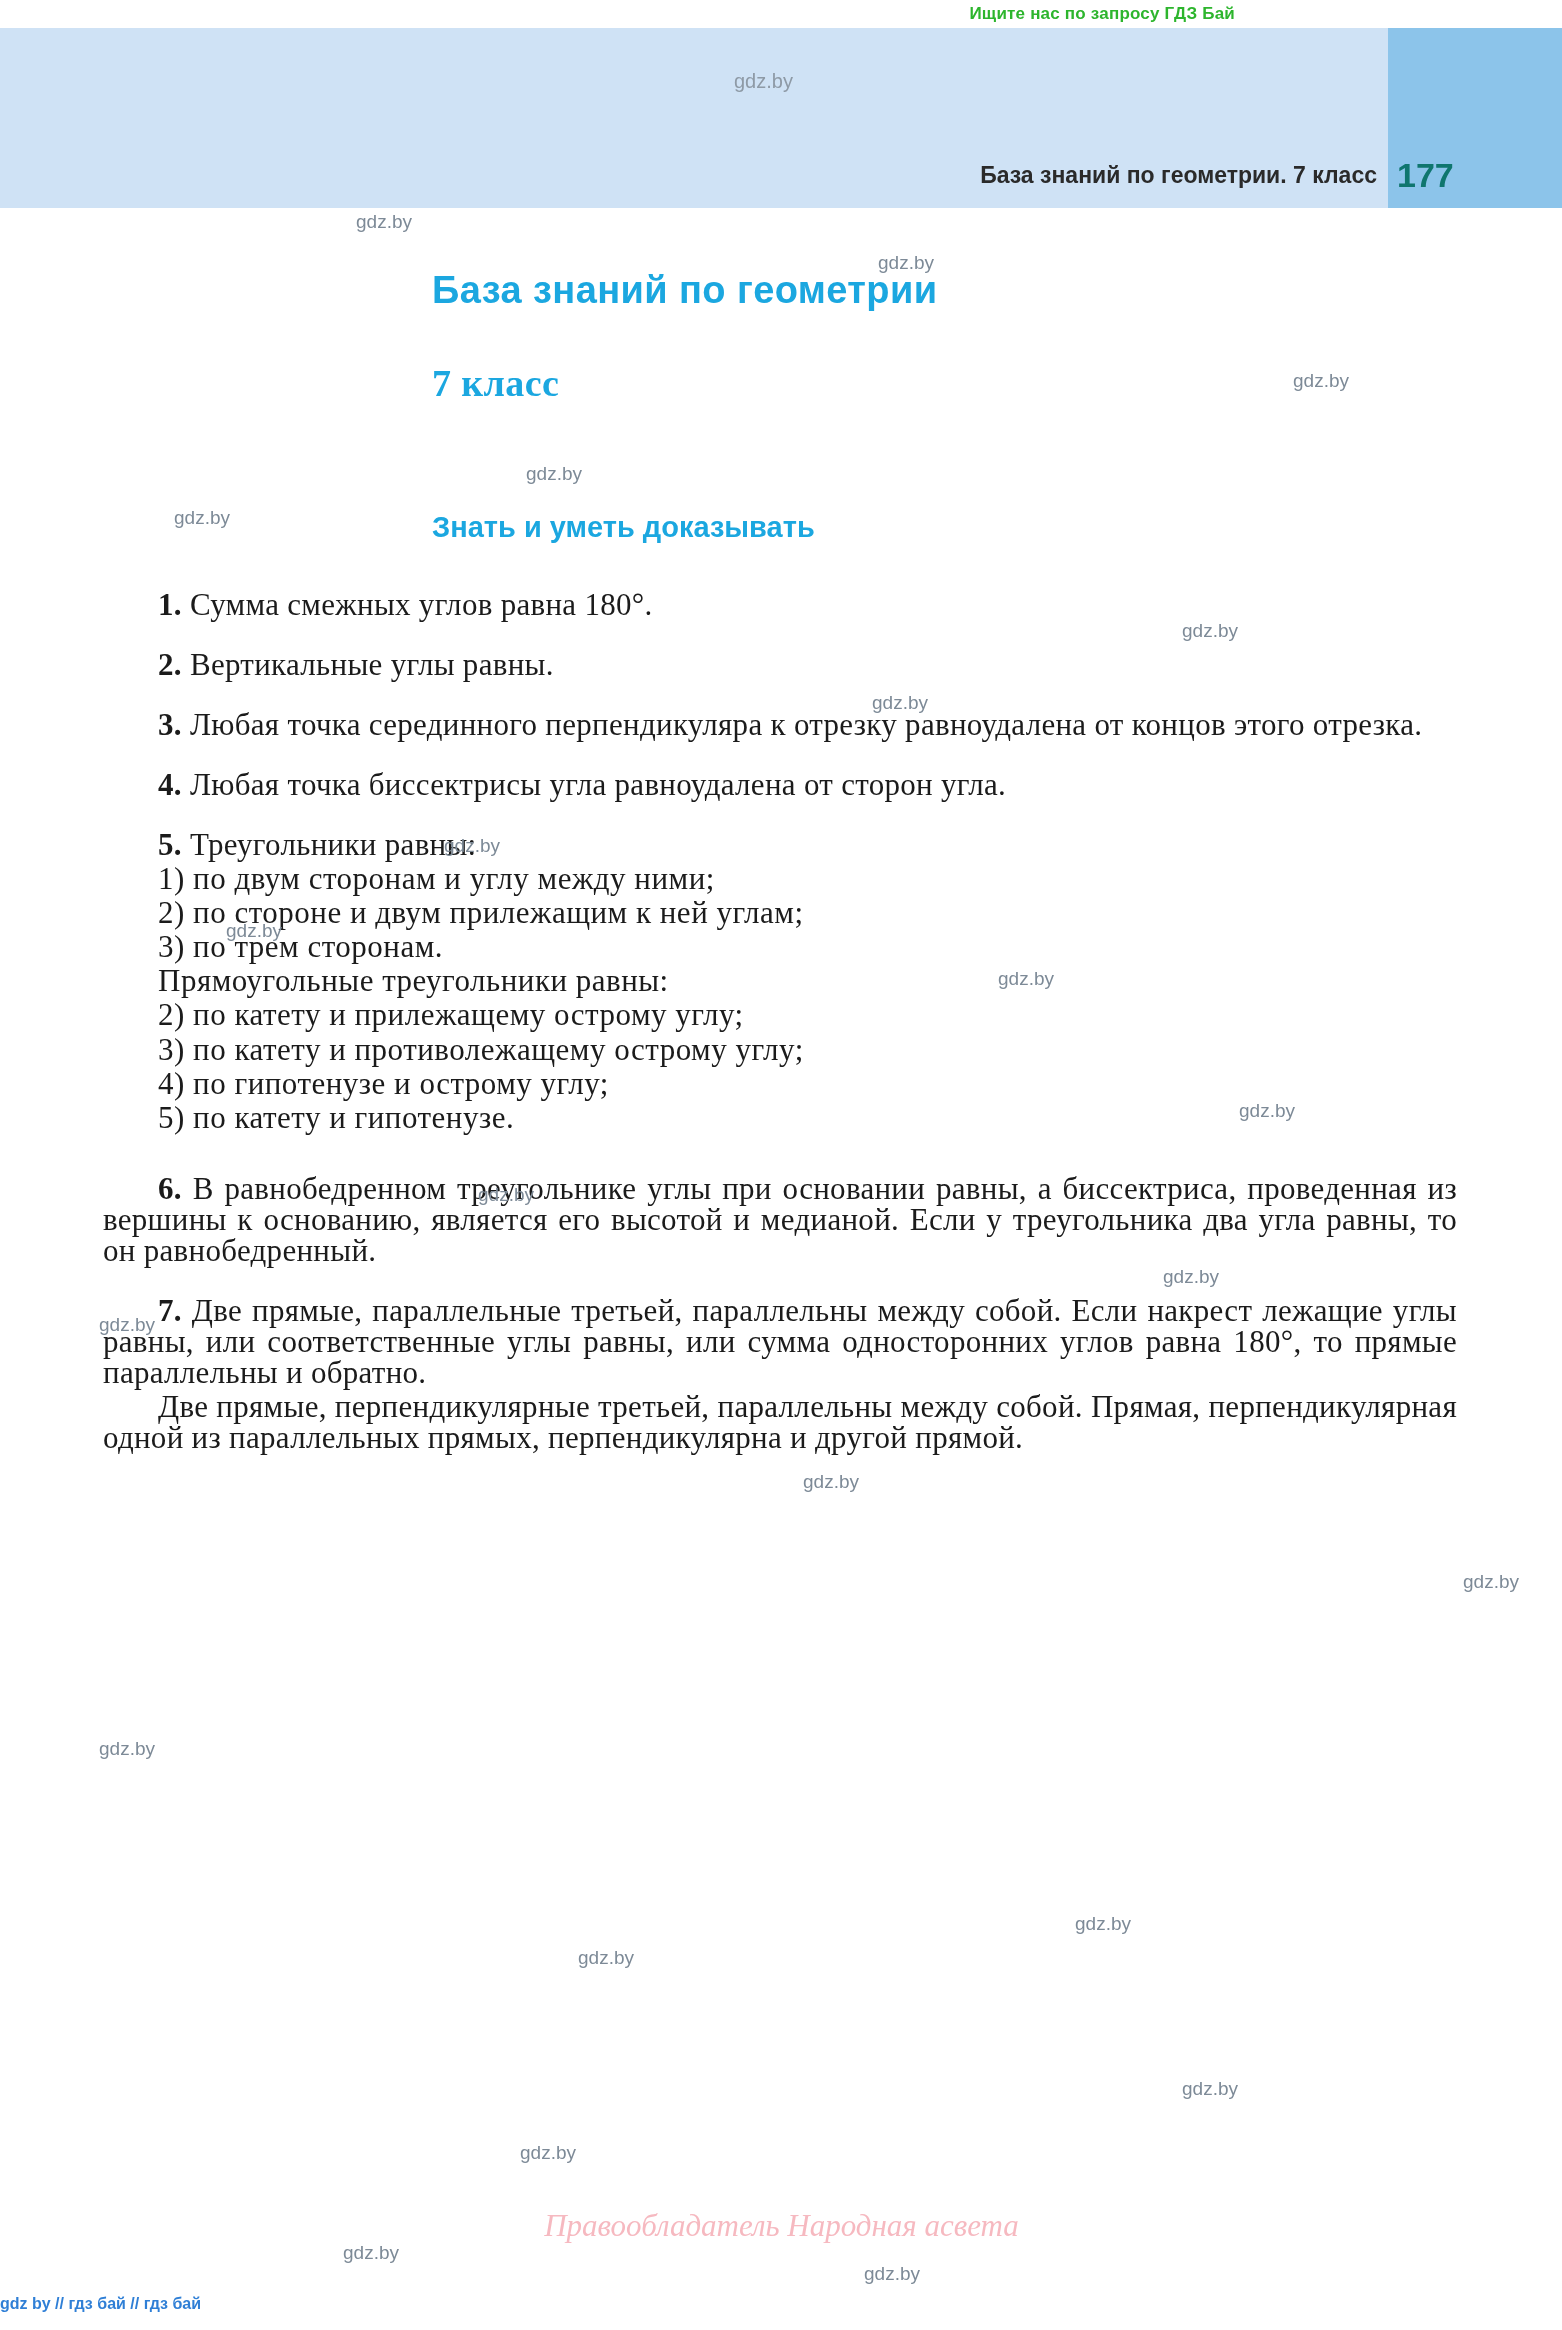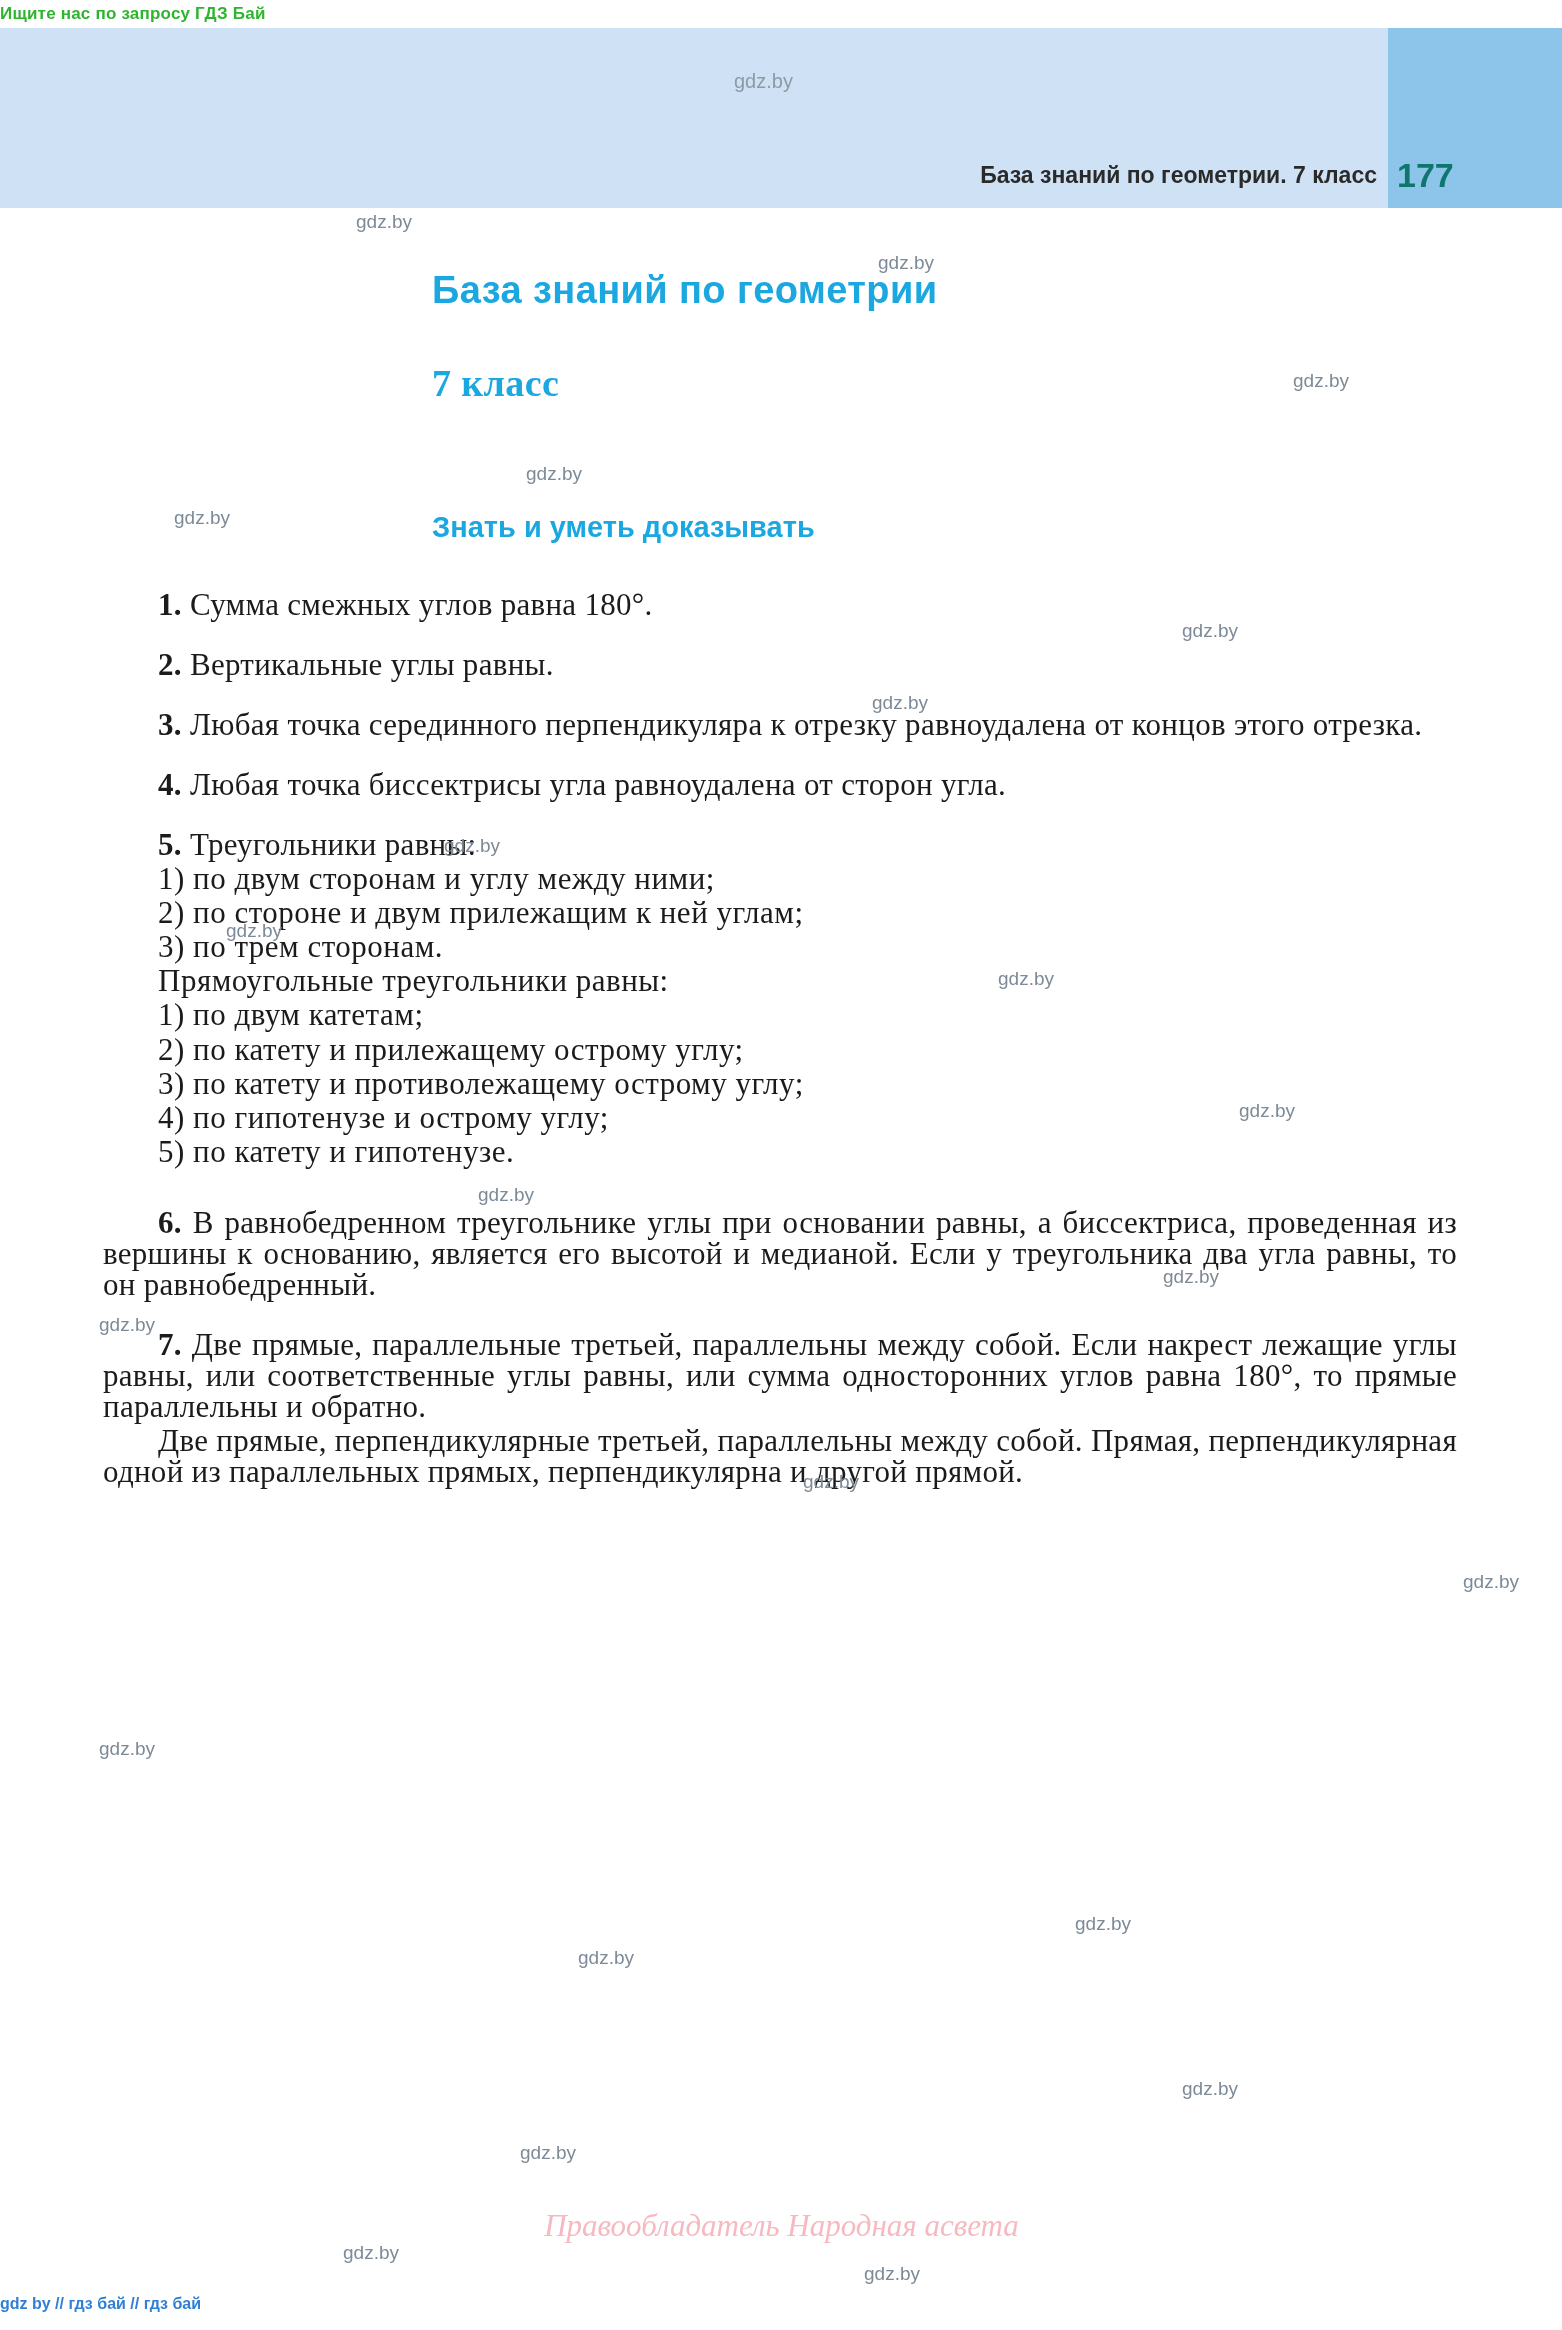--- a/index.html
+++ b/index.html
@@ -14,21 +14,21 @@
     font-family: "Liberation Serif", serif;
     overflow: hidden;
   }
 
   
   .promo-bar {
     position: absolute;
     top: 0; left: 0;
     width: 1235px;
     height: 27.5px;
-    text-align: left;
+    text-align: right;
     font-family: "Liberation Sans", sans-serif;
     font-size: 17px;
     font-weight: bold;
     color: #2db52d;
     line-height: 27.5px;
     letter-spacing: 0.2px;
   }
 
   
   .header-band {
@@ -214,21 +214,20 @@
     <span class="num">5.</span>
     <span>Треугольники равны:</span>
   </p>
 
   <p class="sub">1) по двум сторонам и углу между ними;</p>
   <p class="sub">2) по стороне и двум прилежащим к ней углам;</p>
   <p class="sub">3) по трем сторонам.</p>
 
   <p class="sub">Прямоугольные треугольники равны:</p>
 
-  <p class="sub">1) по двум катетам;</p>
   <p class="sub">2) по катету и прилежащему острому углу;</p>
   <p class="sub">3) по катету и противолежащему острому углу;</p>
   <p class="sub">4) по гипотенузе и острому углу;</p>
   <p class="sub">5) по катету и гипотенузе.</p>
 
   <p class="para indent" style="margin-top:40px;">
     <span class="num">6.</span>
     <span>В равнобедренном треугольнике углы при основании равны, а биссектриса, проведенная из вершины к основанию, является его высотой и медианой. Если у треугольника два угла равны, то он равнобедренный.</span>
   </p>
 

